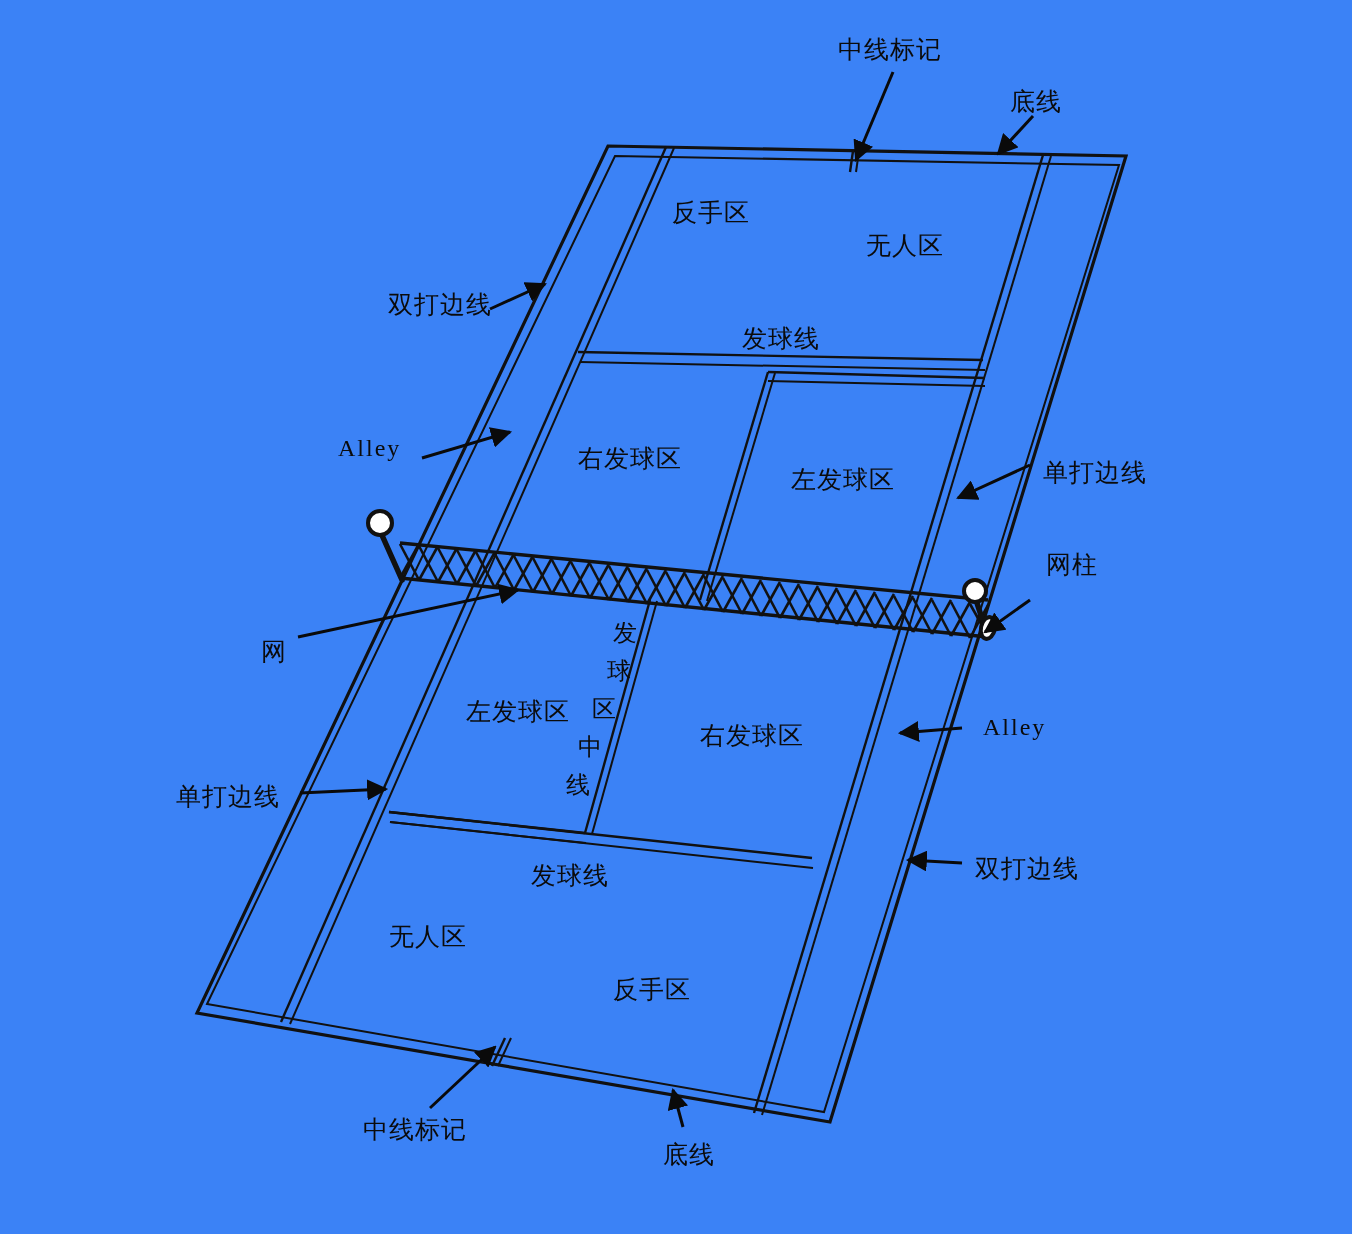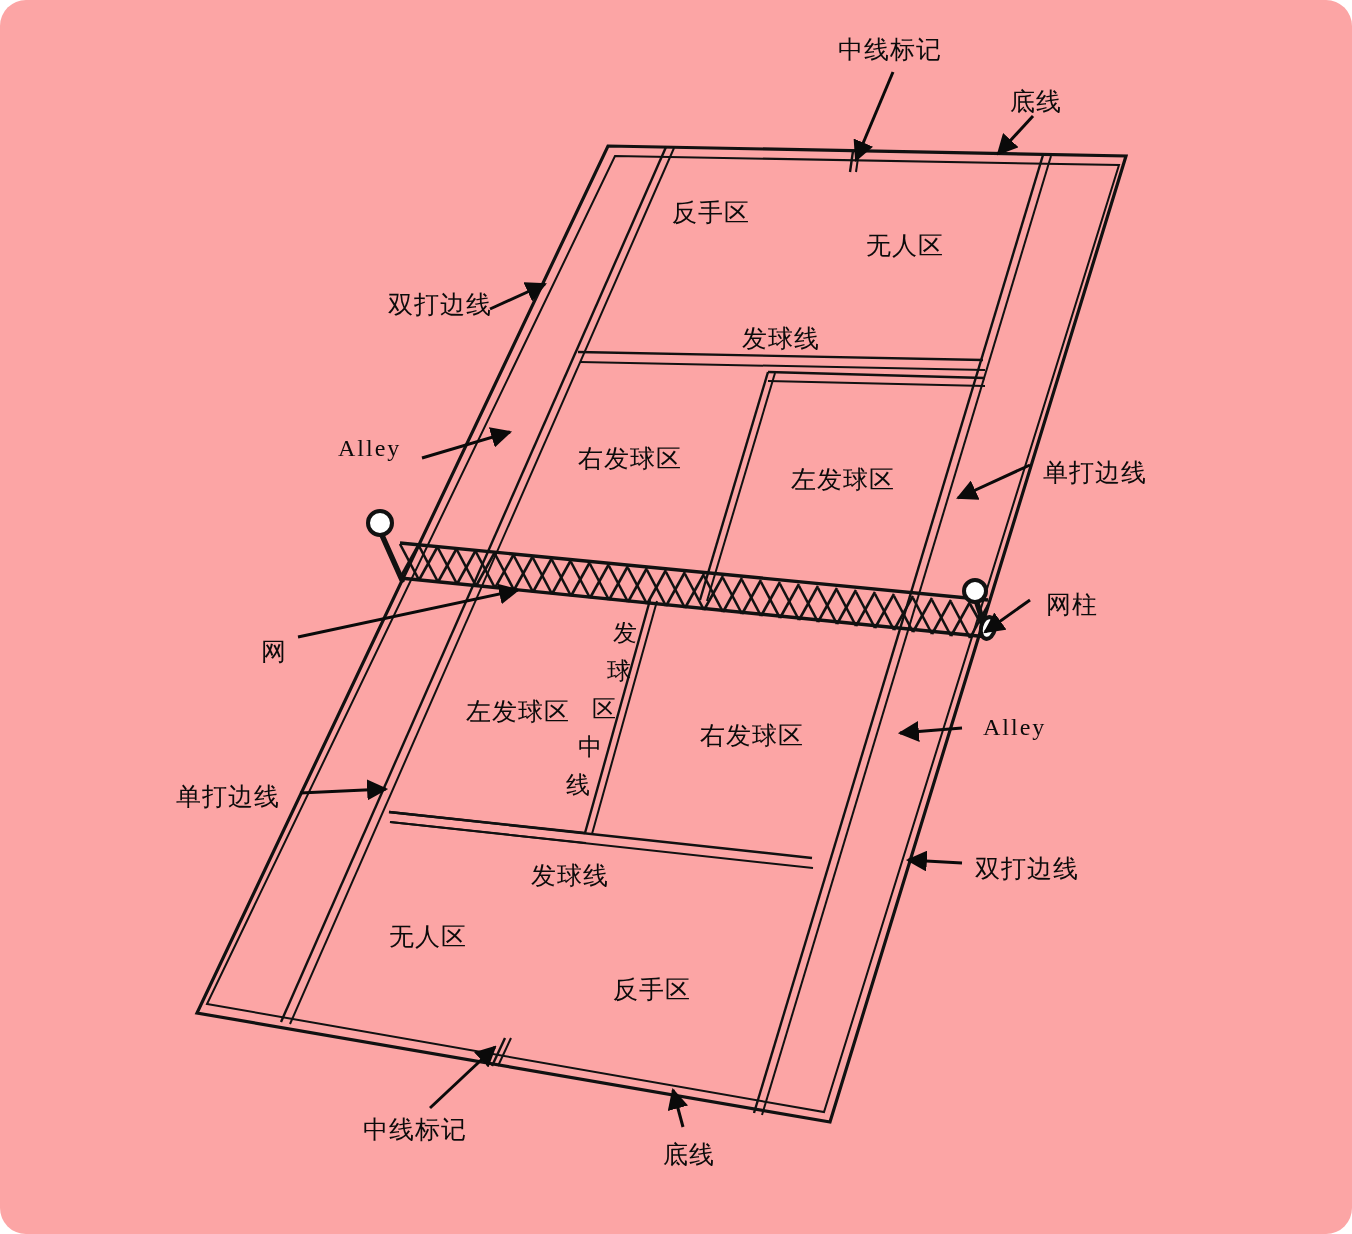--- a/index.html
+++ b/index.html
@@ -1,21 +1,21 @@
 <!DOCTYPE html>
 <html><head>
 <meta charset="utf-8">
 <style>
   html,body{margin:0;padding:0;background:#ffffff;}
   body{
     width:1352px;height:1234px;
     font-family:"Liberation Sans",sans-serif;
     overflow:hidden;position:relative;
   }
-  #stage{position:relative;width:1352px;height:1234px;background:#fca5a5;border-radius:26px;}
+  #stage{position:relative;width:1352px;height:1234px;background:#3b82f6;}
   svg{position:absolute;top:0;left:0;width:1352px;height:1234px;display:block;}
   .court-line{stroke:#111111;fill:none;stroke-linecap:butt;stroke-linejoin:miter;}
   .outer{stroke-width:3.2;}
   .inner{stroke-width:2.4;}
   .thin{stroke-width:2.0;}
   .leader{stroke:#0a0a0a;stroke-width:3.0;fill:none;stroke-linecap:butt;}
   .netmesh{stroke:#111;stroke-width:2.6;fill:none;}
   .netband{stroke:#111;stroke-width:3.4;fill:none;}
   .post{stroke:#111;stroke-width:5.5;fill:none;stroke-linecap:round;}
   .postknob{stroke:#111;stroke-width:4.0;fill:#ffffff;}
@@ -215,21 +215,21 @@
   <div class="lbl" style="left:866px;top:229px;">无人区</div>
 
   <div class="lbl" style="left:742px;top:322px;">发球线</div>
 
   <div class="lbl" style="left:578px;top:442px;">右发球区</div>
 
   <div class="lbl" style="left:791px;top:463px;">左发球区</div>
 
   <div class="lbl" style="left:1043px;top:456px;">单打边线</div>
 
-  <div class="lbl" style="left:1046px;top:588px;">网柱</div>
+  <div class="lbl" style="left:1046px;top:548px;">网柱</div>
 
   <div class="lbl" style="left:261px;top:635px;">网</div>
 
   <div class="vert">
     <span style="position:absolute;left:613px;top:621px;">发</span>
     <span style="position:absolute;left:607px;top:659px;">球</span>
     <span style="position:absolute;left:592px;top:697px;">区</span>
     <span style="position:absolute;left:578px;top:735px;">中</span>
     <span style="position:absolute;left:566px;top:773px;">线</span>
   </div>

